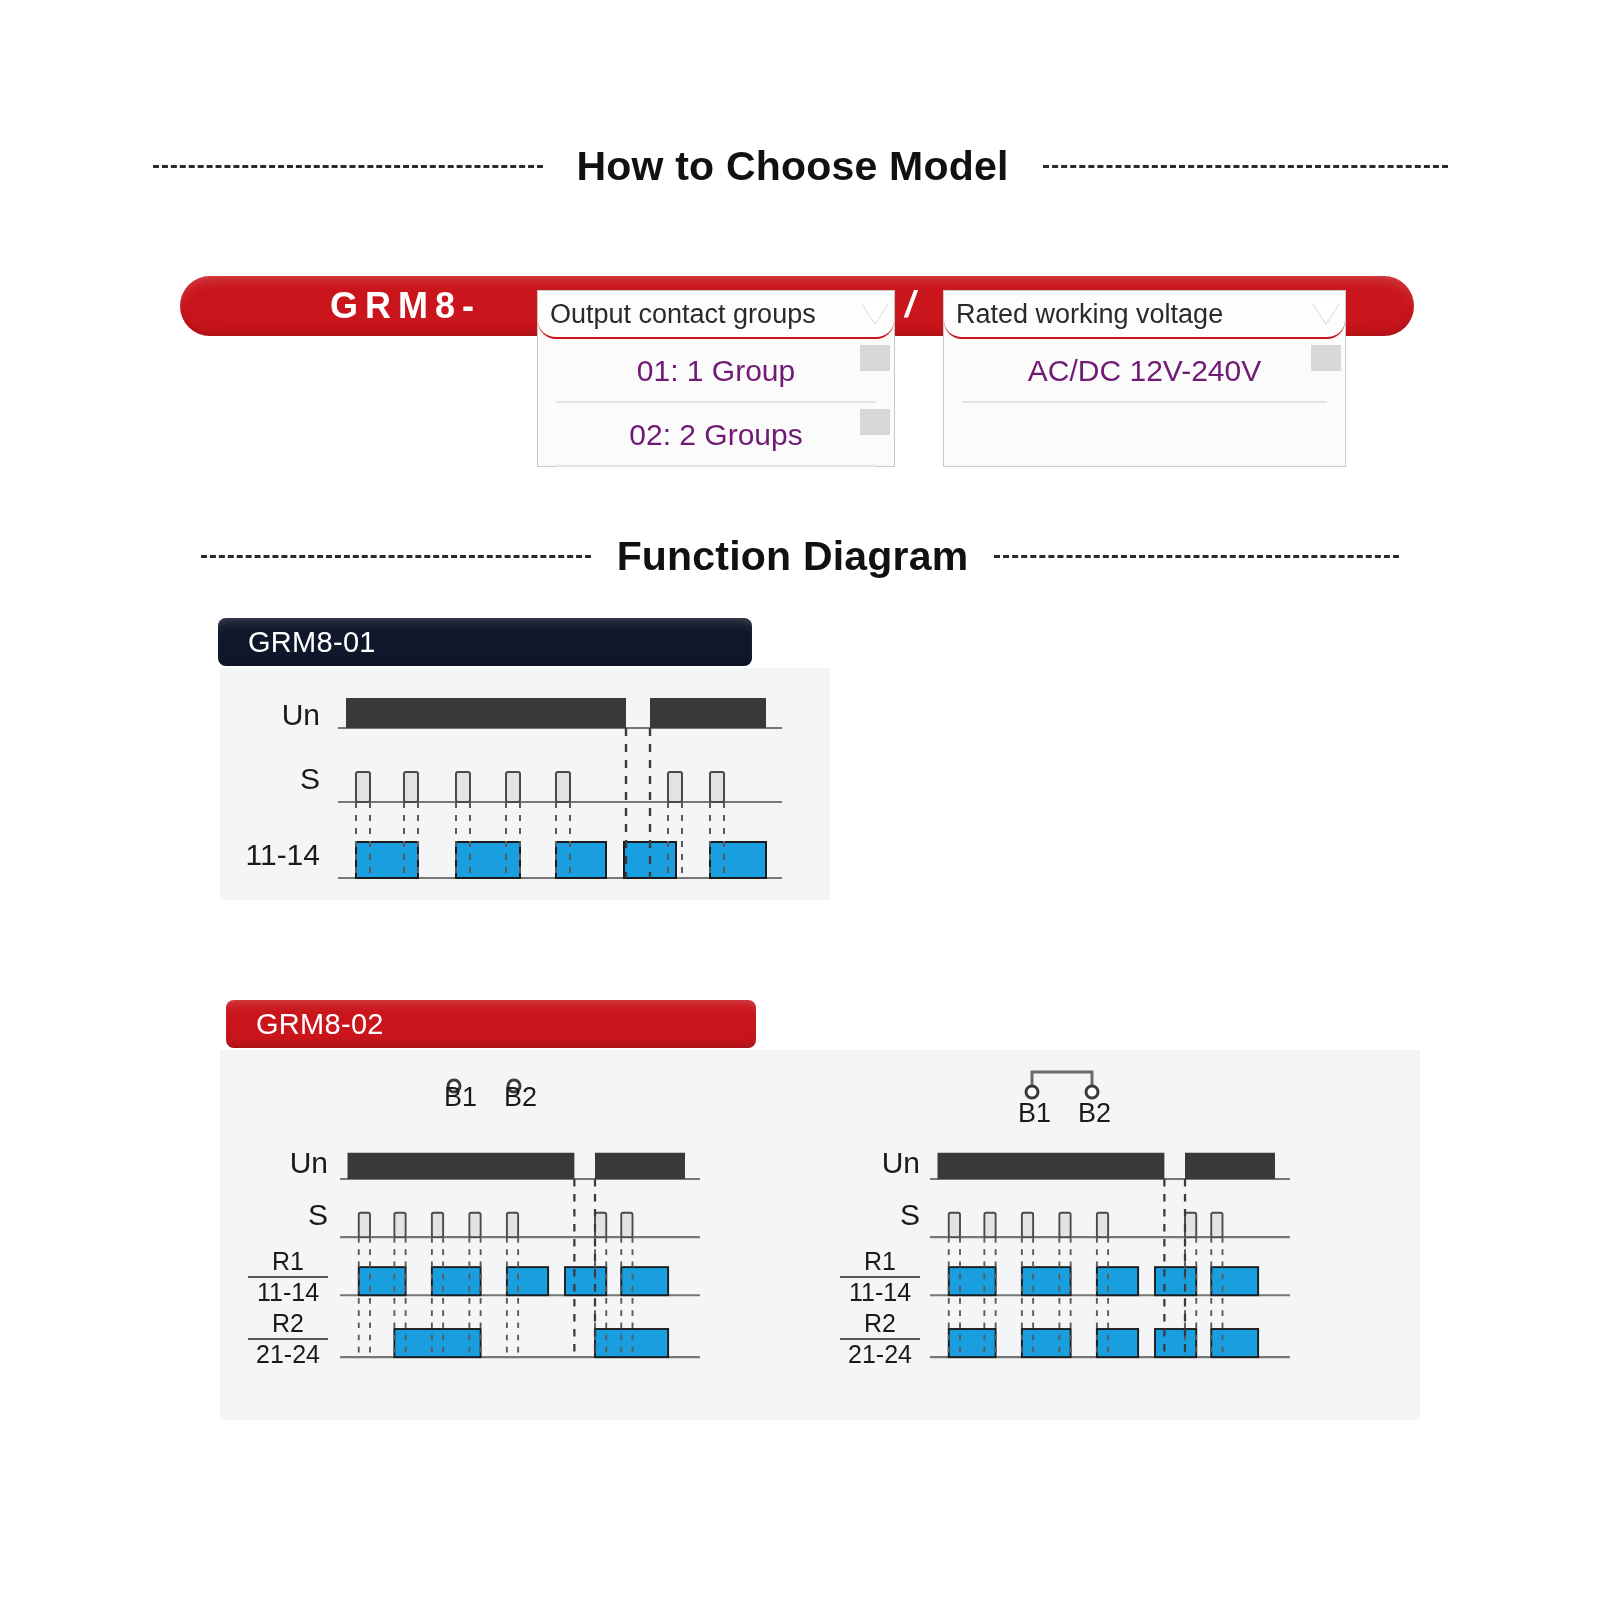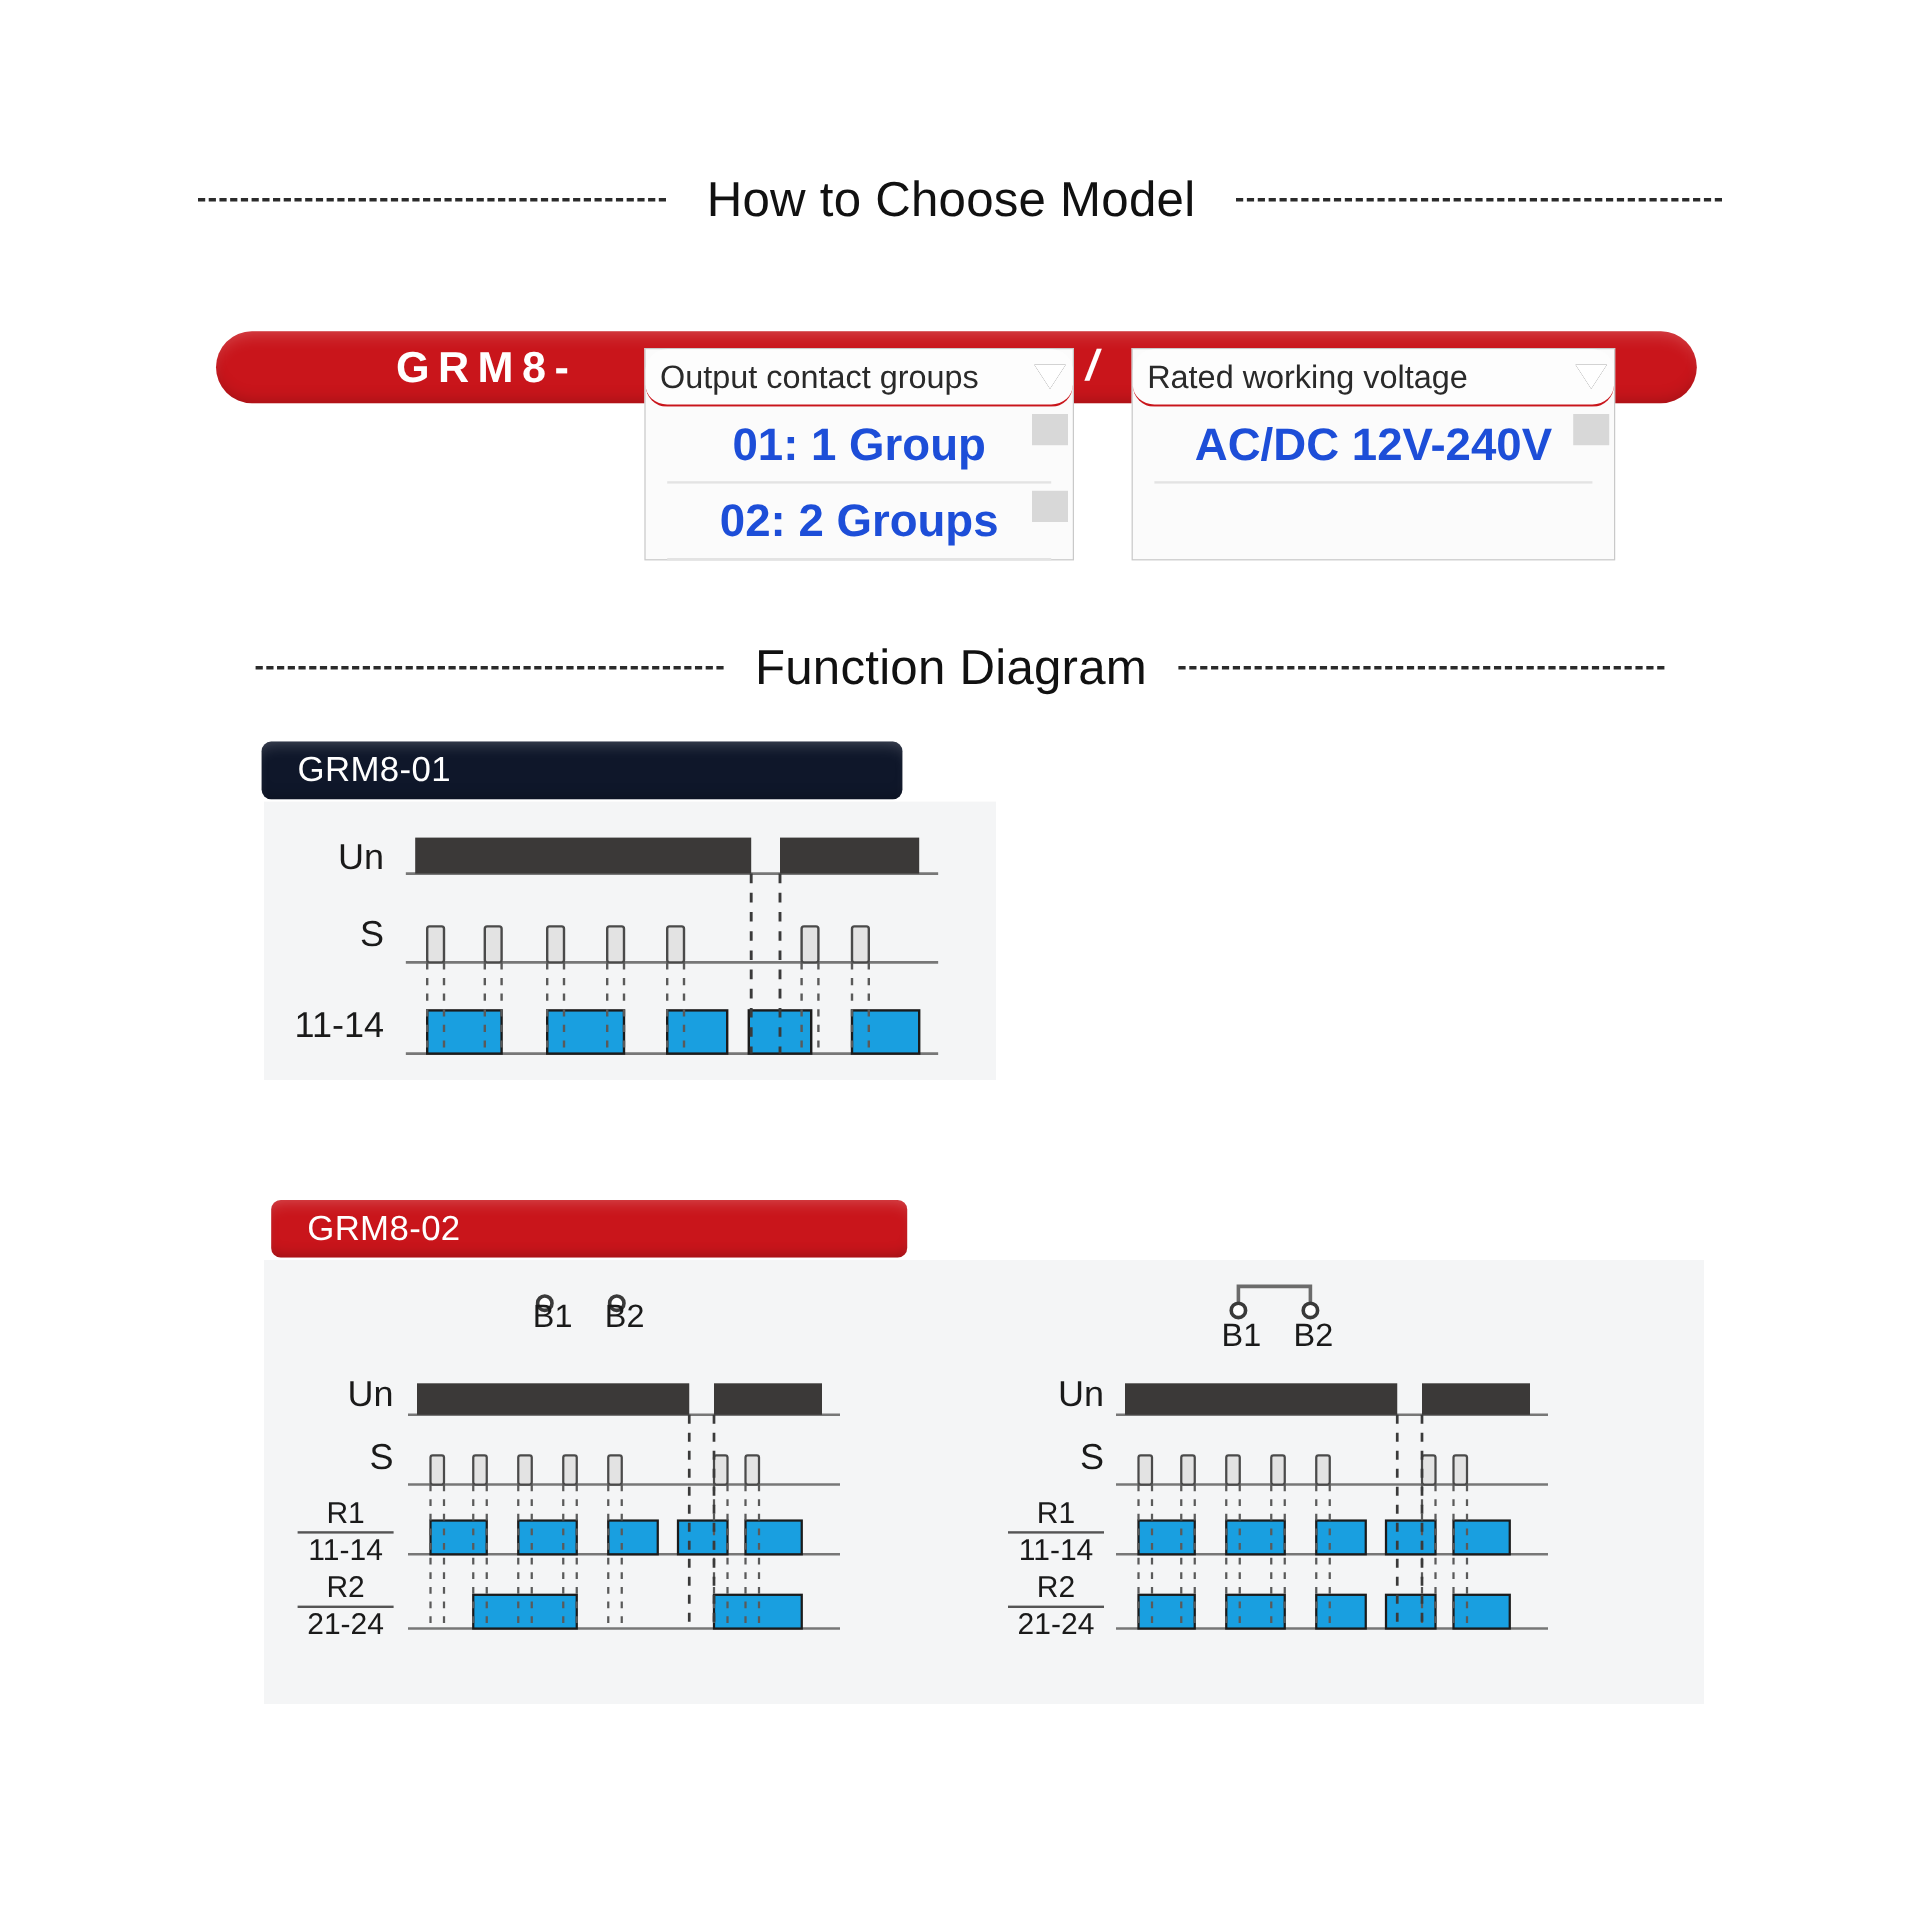--- a/index.html
+++ b/index.html
@@ -28,21 +28,21 @@
   }
   .dash-rule {
     height: 0;
     border-top: 3px dashed #2b2b2b;
     flex: 0 0 auto;
   }
   .dash-rule.left  { width: 390px; }
   .dash-rule.right { width: 405px; }
   .section-title {
     font-size: 41px;
-    font-weight: 400;
+    font-weight: 700;
     color: #111111;
     white-space: nowrap;
     letter-spacing: 0.2px;
     text-align: right;
   }
 
   
   #model-chooser {
     position: absolute;
     left: 180px;
@@ -131,23 +131,23 @@
   .dd-opt::after {
     content: "";
     position: absolute;
     left: 18px;
     right: 18px;
     bottom: 0;
     height: 2px;
     background: #e3e3e3;
   }
   .dd-opt-label {
-    font-size: 38px;
-    font-weight: bold;
-    color: #1d4ed8;
+    font-size: 30px;
+    font-weight: normal;
+    color: #701a75;
     white-space: nowrap;
   }
   .dd-marker {
     position: absolute;
     right: 4px;
     top: 6px;
     width: 30px;
     height: 26px;
     background: #d8d8d8;
   }

